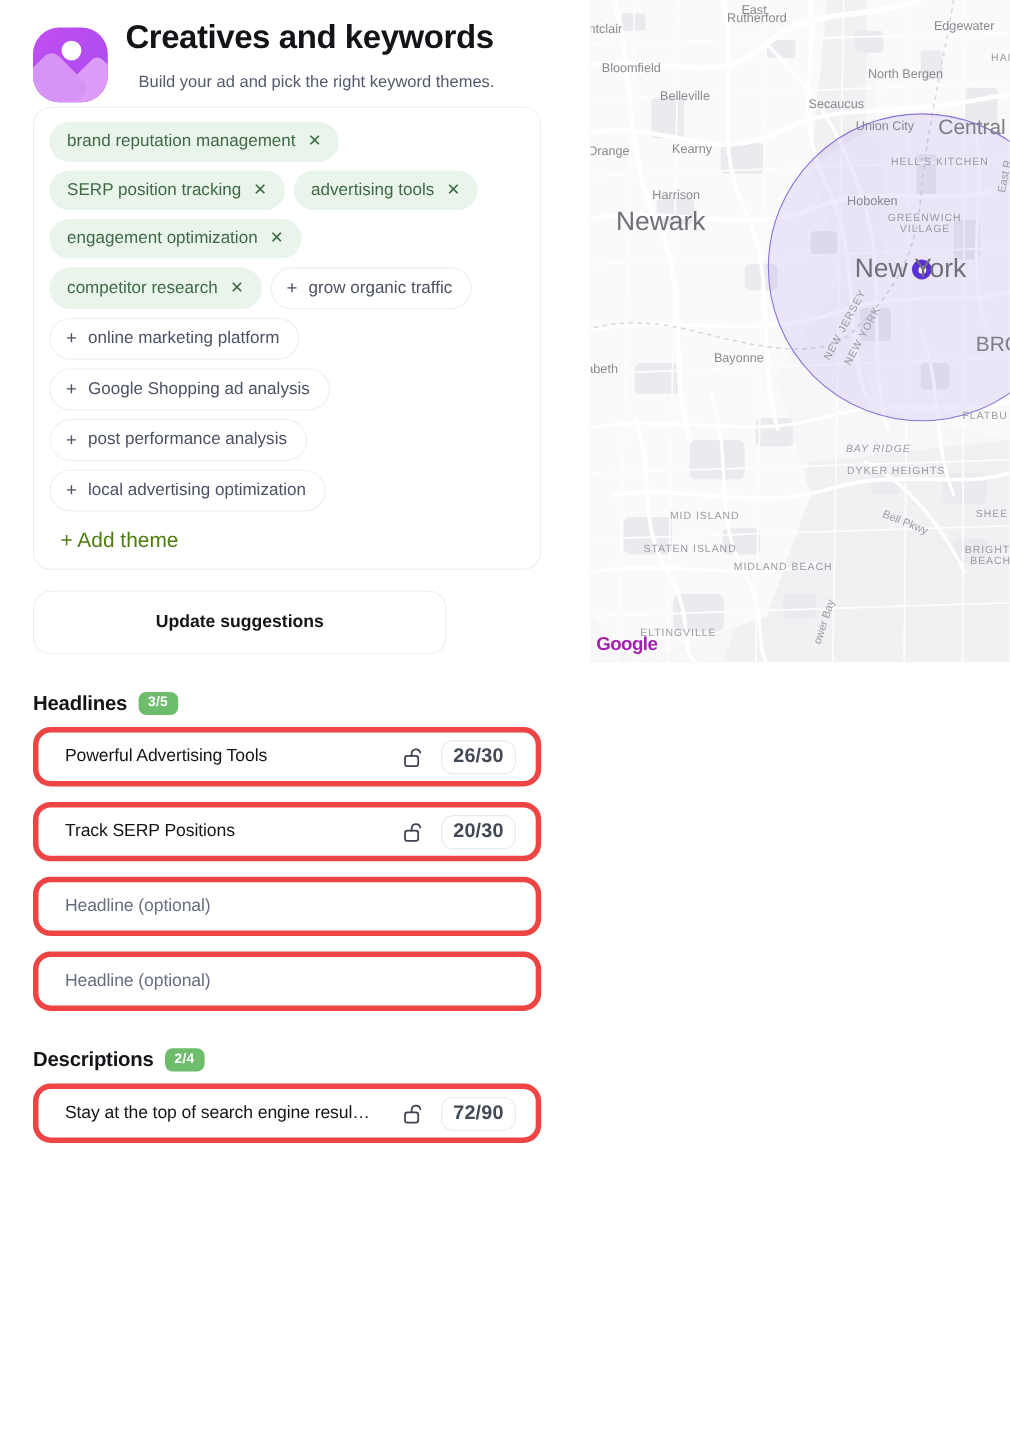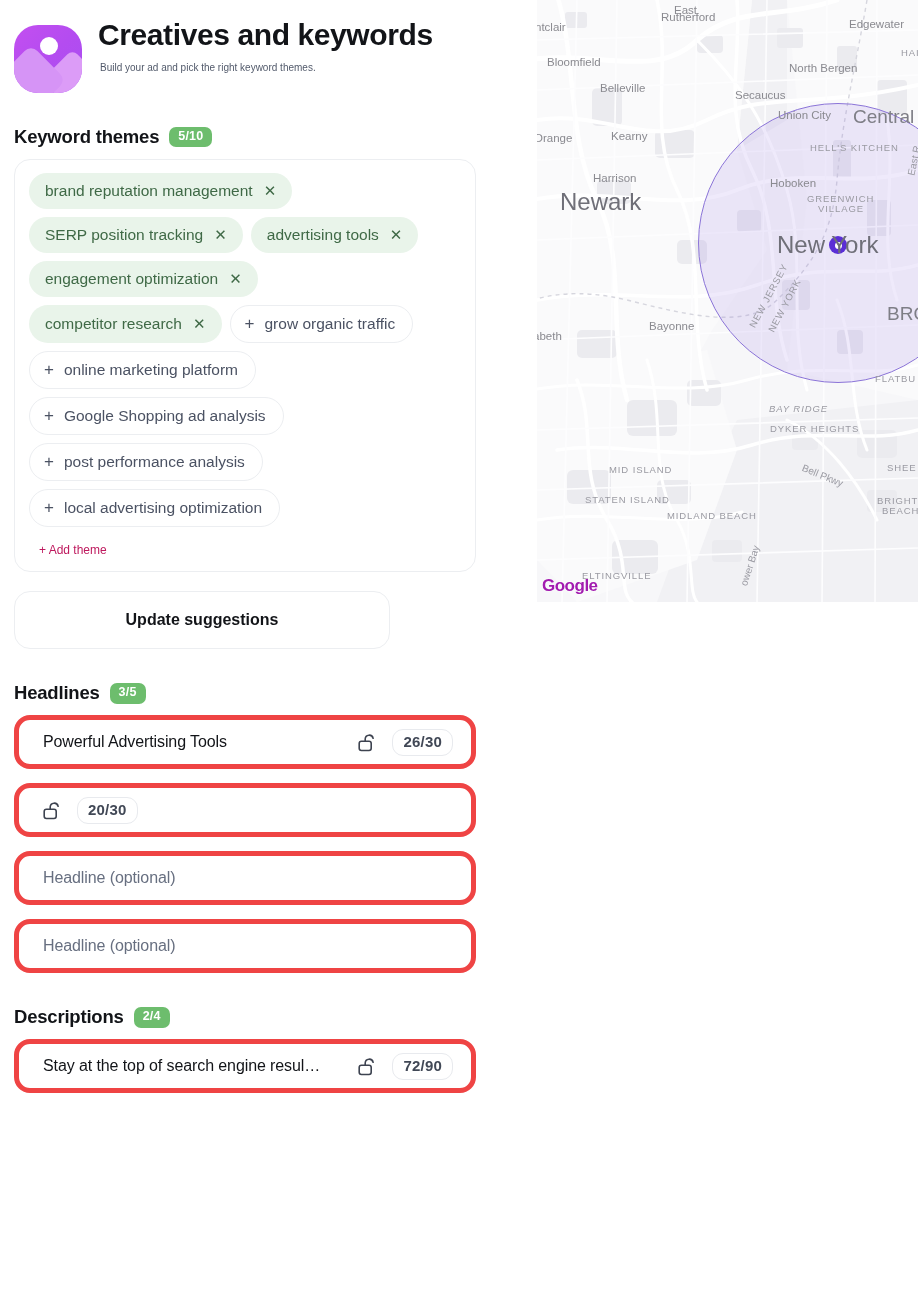--- a/index.html
+++ b/index.html
@@ -10,21 +10,21 @@
     background: #ffffff;
     font-family: "Liberation Sans", sans-serif;
     overflow: hidden;
   }
   .page { position: relative; width: 918px; height: 1313px; background:#fff; }
 
   
   .left-panel {
     position: absolute; left: 0; top: 0;
     width: 500px; height: 1313px;
-    padding: 14px 0 0 14px;
+    padding: 14px 0 0 30px;
   }
 
   .header { display: flex; align-items: flex-start; gap: 16px; }
   .logo {
     width: 68px; height: 68px; flex: 0 0 68px;
     margin-top: 11px;
     border-radius: 24px;
     background: linear-gradient(135deg, #c34ff0 0%, #b44cf0 50%, #a94ef2 100%);
     position: relative; overflow: hidden;
   }
@@ -47,21 +47,21 @@
     transform: rotate(45deg);
     border-radius: 9px;
   }
 
   .header-text { padding-top: 4px; }
   .page-title {
     font-size: 30px; font-weight: 700; color: #121418;
     letter-spacing: -0.4px; margin: 0 0 8px 0; line-height: 1.15;
   }
   .page-subtitle {
-    font-size: 10px; color: #525a6b; margin: 2px; line-height: 1.35;
+    font-size: 15px; color: #525a6b; margin: 12px; line-height: 1.35;
   }
 
   .section-head {
     display: flex; align-items: center; gap: 10px;
     margin: 33px 0 11px 0;
   }
   .section-title {
     font-size: 18.5px; font-weight: 700; color: #121418; letter-spacing:-0.2px;
   }
   .count-badge {
@@ -96,21 +96,21 @@
     background: #fff; color: #4b5263;
     border: 1px solid #eceef1;
     padding: 9px 17px 10px 14px;
   }
   .chip.suggest .plus {
     font-size: 17px; color: #4b5263; line-height: 1; font-weight: 400;
   }
   .chip.suggest { gap: 10px; }
 
   .add-theme {
-    font-size: 12px; color: #be185d;
+    font-size: 19px; color: #4d7c0f;
     padding: 6px 2px 4px 10px; margin-top: 2px;
     display: inline-block;
   }
 
   .update-btn {
     width: 376px; margin-top: 19px;
     border: 1px solid #eceef1; border-radius: 16px;
     background: #fff; color: #121418;
     font-size: 16px; font-weight: 700;
     text-align: center;
@@ -127,21 +127,21 @@
     padding: 0 18px 0 24px;
     margin-bottom: 14px;
   }
   .field-text { flex: 1; font-size: 16px; color: #121418; letter-spacing:-0.1px;
     overflow: hidden; white-space: nowrap; text-overflow: ellipsis; }
   .field-text.placeholder { color: #676f80; }
 
   .lock-icon { flex: 0 0 18px; margin-right: 16px; display:flex; align-items:center; }
   .char-count {
     border: 1px solid #e8eaee; border-radius: 11px;
-    font-size: 15px; font-weight: 700; color: #414856;
+    font-size: 18px; font-weight: 700; color: #414856;
     padding: 4px 10px 5px; line-height: 1.1;
     letter-spacing: 0.2px;
   }
 
   
   .map {
     position: absolute; left: 537px; top: 0;
     width: 381px; height: 602px;
     background: #f6f6f8;
     overflow: hidden;
@@ -194,24 +194,20 @@
         <span class="mtn-back"></span>
         <span class="mtn-front"></span>
         <span class="sun"></span>
       </div>
       <div class="header-text">
         <h1 class="page-title">Creatives and keywords</h1>
         <p class="page-subtitle">Build your ad and pick the right keyword themes.</p>
       </div>
     </div>
 
-    <div class="section-head">
-      <span class="section-title">Keyword themes</span>
-      <span class="count-badge">5/10</span>
-    </div>
 
     <div class="themes-box">
       <div class="chip-rows">
 
         <span class="chip selected">
           <span>brand reputation management</span>
           <span class="x">✕</span>
         </span>
 
         <span class="chip selected">
@@ -275,20 +271,21 @@
       <span class="lock-icon">
         <svg width="17" height="19" viewBox="0 0 17 19" fill="none">
           <rect x="1.2" y="8.2" width="12" height="9.3" rx="2.2" stroke="#3d4350" stroke-width="1.6"></rect>
           <path d="M7.2 8.2 V6.0 a4.0 4.0 0 0 1 7.9 -0.7" stroke="#3d4350" stroke-width="1.6" fill="none" stroke-linecap="round"></path>
         </svg>
       </span>
       <span class="char-count">26/30</span>
     </div>
 
     <div class="field-row">
+      <span class="field-text">Track SERP Positions</span>
       <span class="lock-icon">
         <svg width="17" height="19" viewBox="0 0 17 19" fill="none">
           <rect x="1.2" y="8.2" width="12" height="9.3" rx="2.2" stroke="#3d4350" stroke-width="1.6"></rect>
           <path d="M7.2 8.2 V6.0 a4.0 4.0 0 0 1 7.9 -0.7" stroke="#3d4350" stroke-width="1.6" fill="none" stroke-linecap="round"></path>
         </svg>
       </span>
       <span class="char-count">20/30</span>
     </div>
 
 

